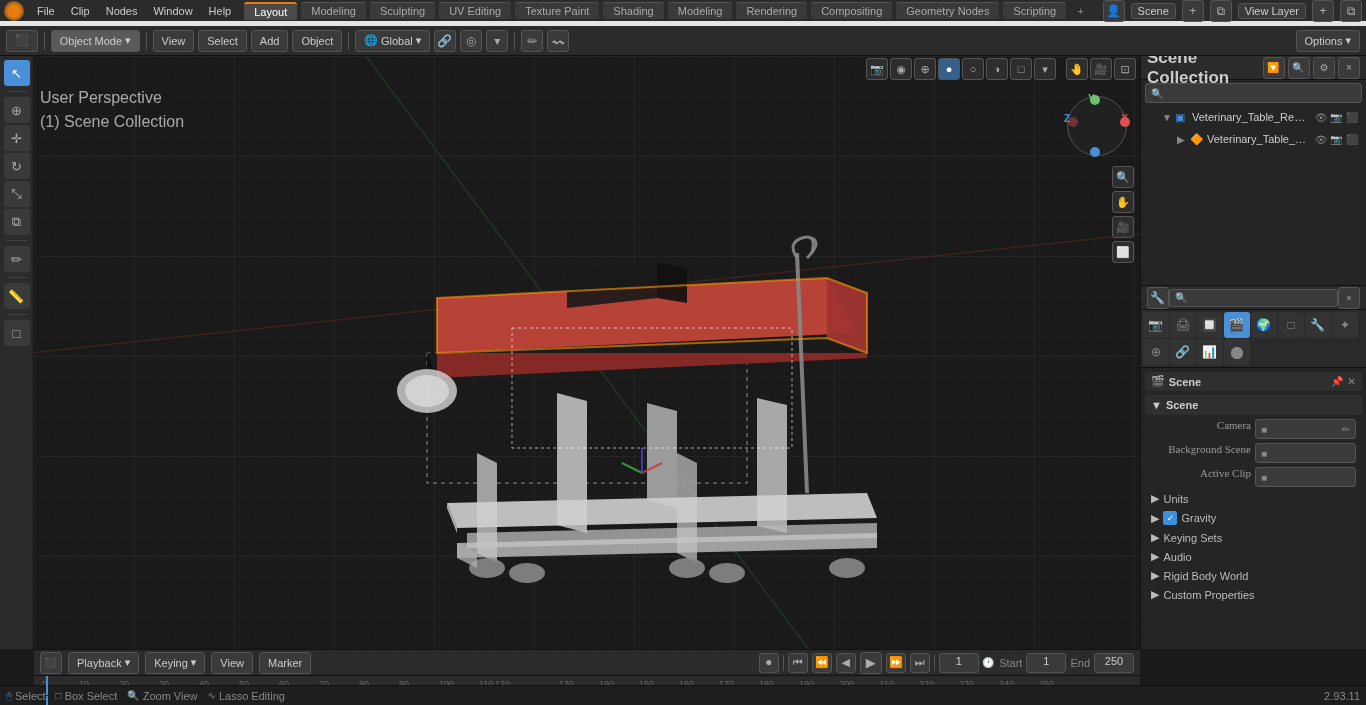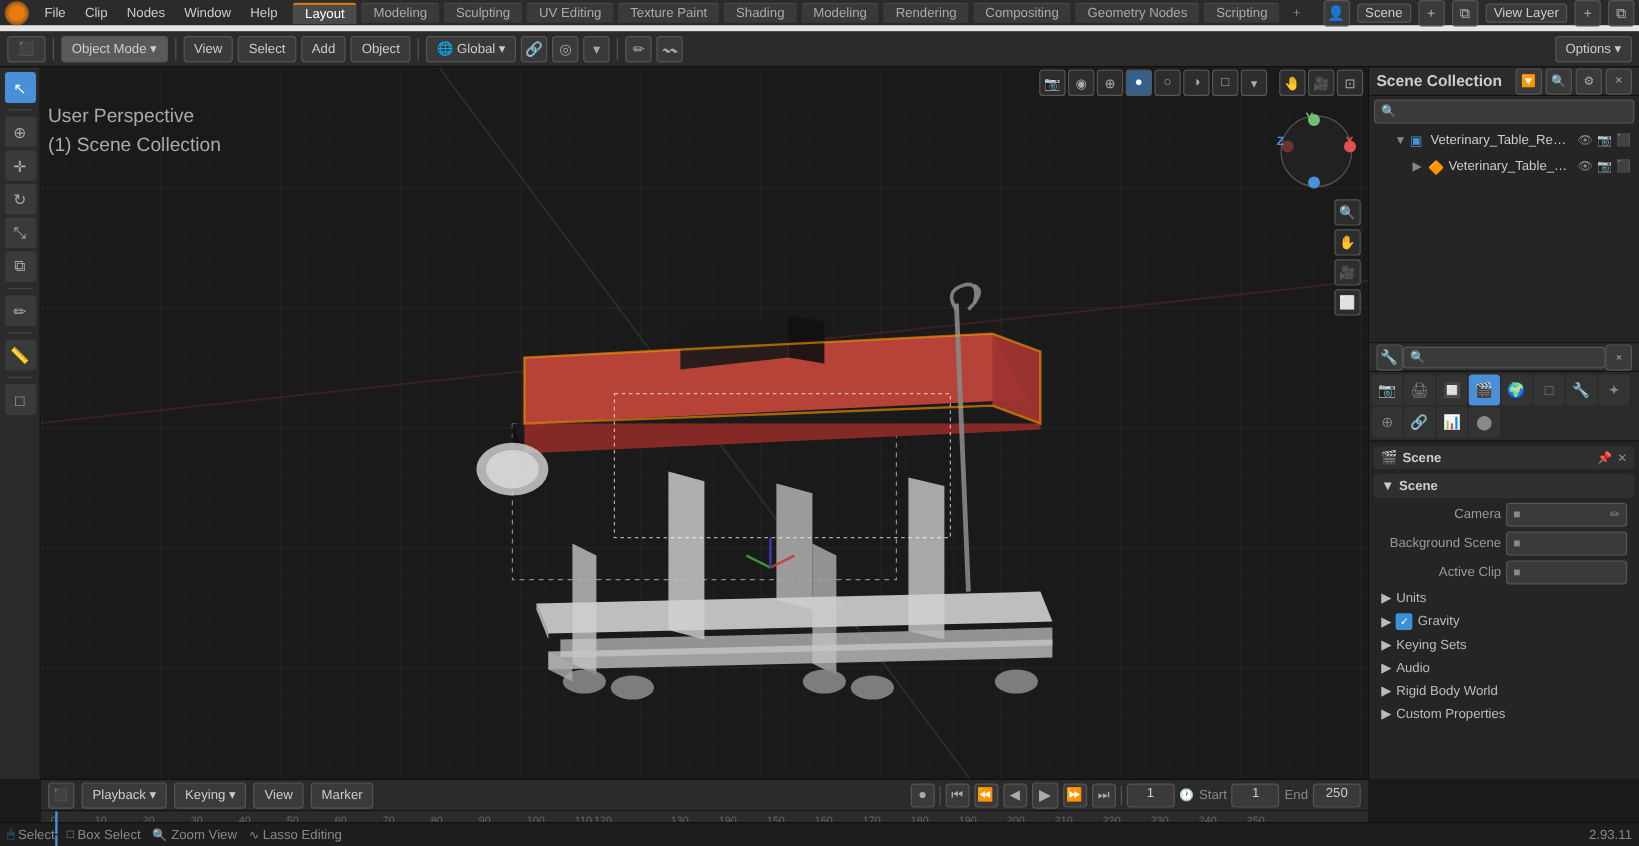--- a/index.html
+++ b/index.html
@@ -173,21 +173,21 @@
     .outliner-header {
       background: #2b2b2b;
       padding: 3px 6px;
       display: flex;
       align-items: center;
       justify-content: space-between;
       border-bottom: 1px solid #111;
       height: 24px;
     }
     .outliner-header-title {
-      font-size: 13px;
+      font-size: 17px;
       color: #ccc;
       font-weight: bold;
     }
     .outliner-controls {
       display: flex; gap: 3px;
     }
     .outliner-search {
       background: #3a3a3a;
       border: 1px solid #555;
       border-radius: 3px;
@@ -258,24 +258,24 @@
       background: #2f2f2f;
       border-radius: 3px;
       margin-bottom: 2px;
       cursor: pointer;
       display: flex;
       align-items: center;
       gap: 4px;
     }
     .prop-row {
       display: flex;
-      align-items: center;
       padding: 2px 6px;
       gap: 4px;
       min-height: 22px;
+      font-family: Liberation Serif, serif;
     }
     .prop-label {
       color: #999;
       font-size: 11px;
       min-width: 100px;
       text-align: right;
       flex-shrink: 0;
     }
     .prop-value {
       flex: 1;

